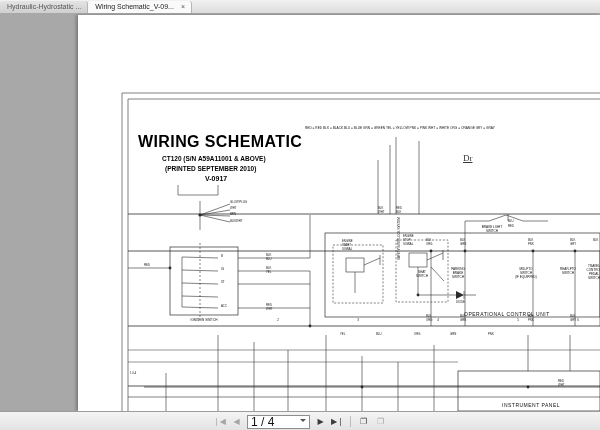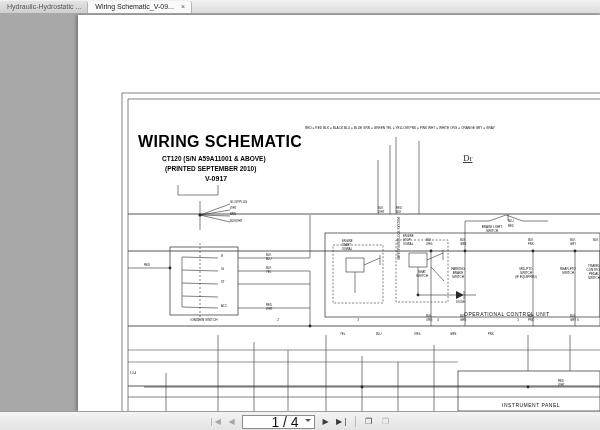--- a/index.html
+++ b/index.html
@@ -58,23 +58,22 @@
     width:13px;height:13px;
     display:flex;align-items:center;justify-content:center;
     font-size:8px;color:#3b3b3b;
     background:transparent;border:none;
   }
   .navbtn.dim{color:#a6a6a6;}
   .navbox{
     width:58px;height:12px;
     background:#fff;border:1px solid #8d8d8d;
     display:flex;align-items:center;
-    font-size:14px;padding-left:13px;color:#111;
+    font-size:12px;padding-left:3px;color:#111;
     position:relative;
-    justify-content:center;
   }
   .navbox .caret{
     position:absolute;right:3px;top:3px;
     width:0;height:0;border-left:3px solid transparent;
     border-right:3px solid transparent;border-top:3px solid #555;
   }
   .navsep{width:1px;height:11px;background:#bdbdbd;margin:0 2px;}
 
   
   #sheet{position:absolute;left:0;top:0;width:522px;height:396px;}

